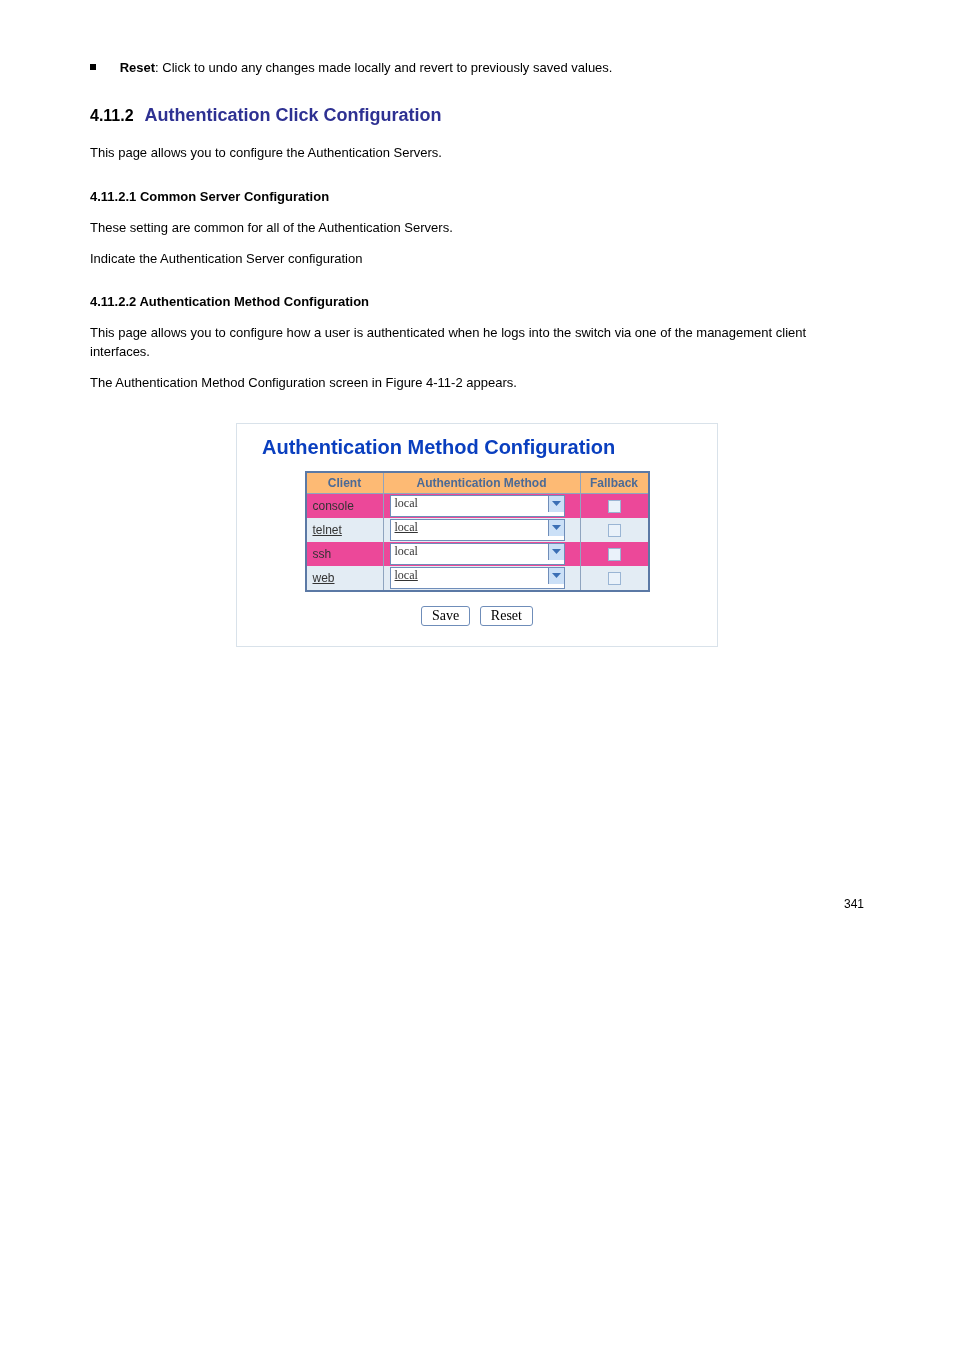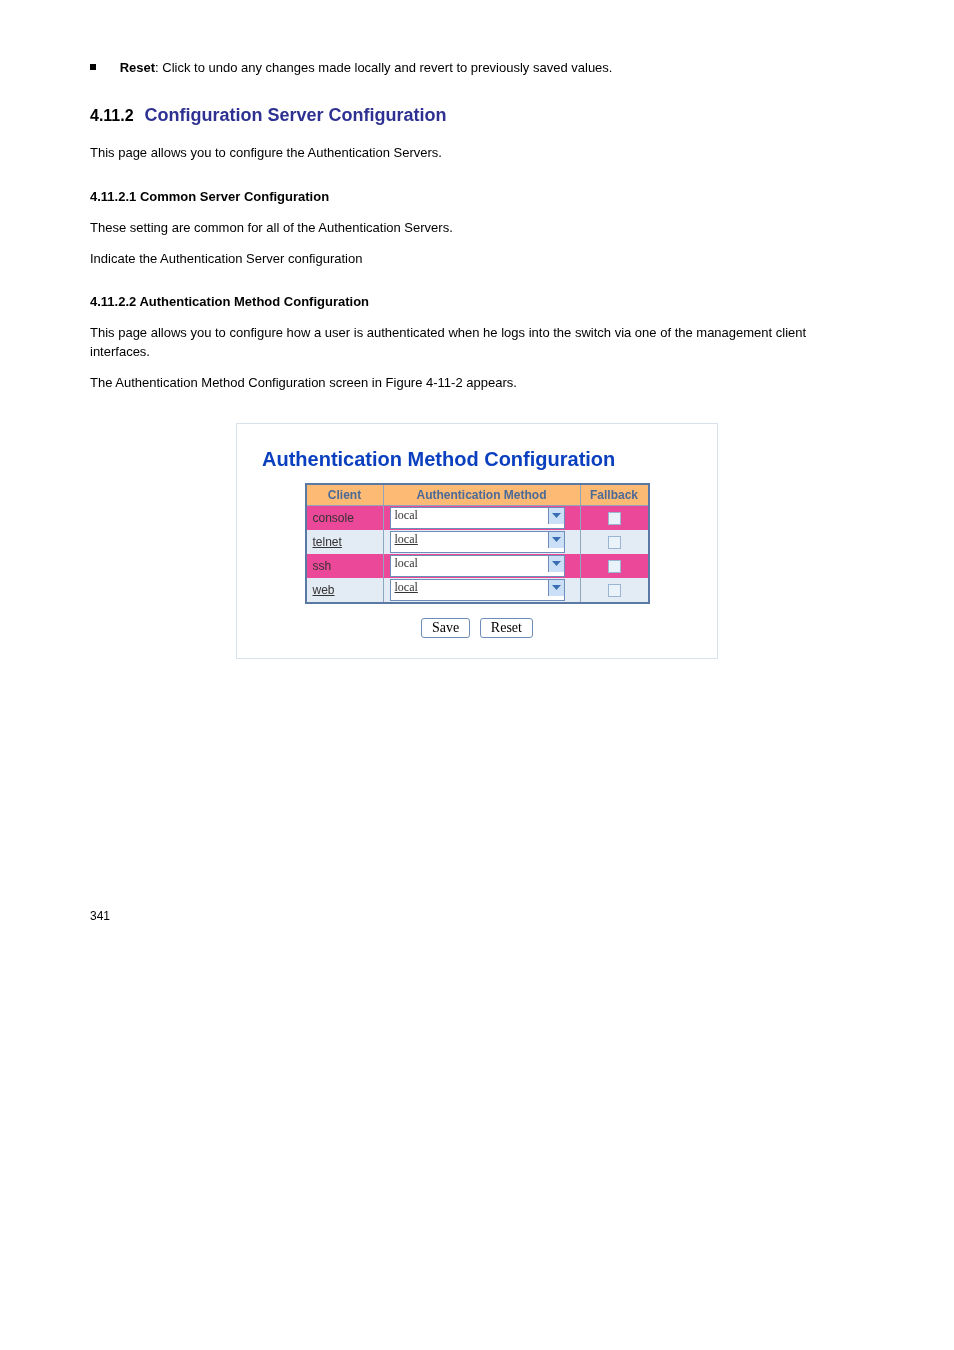--- a/index.html
+++ b/index.html
@@ -44,21 +44,21 @@
   }
   .bold { font-weight: bold; }
 
   .figure-wrap {
     display: flex;
     justify-content: center;
     margin: 30px 0 20px 0;
   }
   .figure-panel {
     border: 1px solid #d9e2ea;
-    padding: 24px 25px 20px 25px;
+    padding: 12px 25px 20px 25px;
     background: #fff;
     width: 430px;
   }
   .figure-title {
     color: #0a3fbf;
     font-weight: bold;
     font-size: 20px;
     font-family: "Arial", sans-serif;
     margin-bottom: 12px;
     text-align: left;
@@ -135,41 +135,41 @@
     font-family: "Times New Roman", serif;
     font-size: 14px;
     border: 1px solid #6f8db9;
     background: #fff;
     border-radius: 3px;
     padding: 1px 10px;
     margin: 0 3px;
   }
 
   .footer {
-    text-align: left;
+    text-align: right;
     font-size: 12px;
     margin-top: 250px;
   }
 </style>
 </head>
 <body>
 
 <div class="page">
 
   <div>
     <span class="bullet"></span>
     <span class="bullet-text">
       <span class="bold">Reset</span><span>: Click to undo any changes made locally and revert to previously saved values.</span>
     </span>
   </div>
 
   <div class="section-row">
     <span class="section-num">4.11.2</span>
     &nbsp;
-    <span class="section-title">Configuration Server Configuration</span>
+    <span class="section-title">Authentication Click Configuration</span>
   </div>
 
   <p class="para">This page allows you to configure the Authentication Servers.</p>
 
   <p class="para" style="font-weight:bold; margin-top:25px;">4.11.2.1 Common Server Configuration</p>
 
   <p class="para">These setting are common for all of the Authentication Servers.</p>
   <p class="para">Indicate the Authentication Server configuration</p>
 
   <p class="para" style="font-weight:bold; margin-top:25px;">4.11.2.2 Authentication Method Configuration</p>

